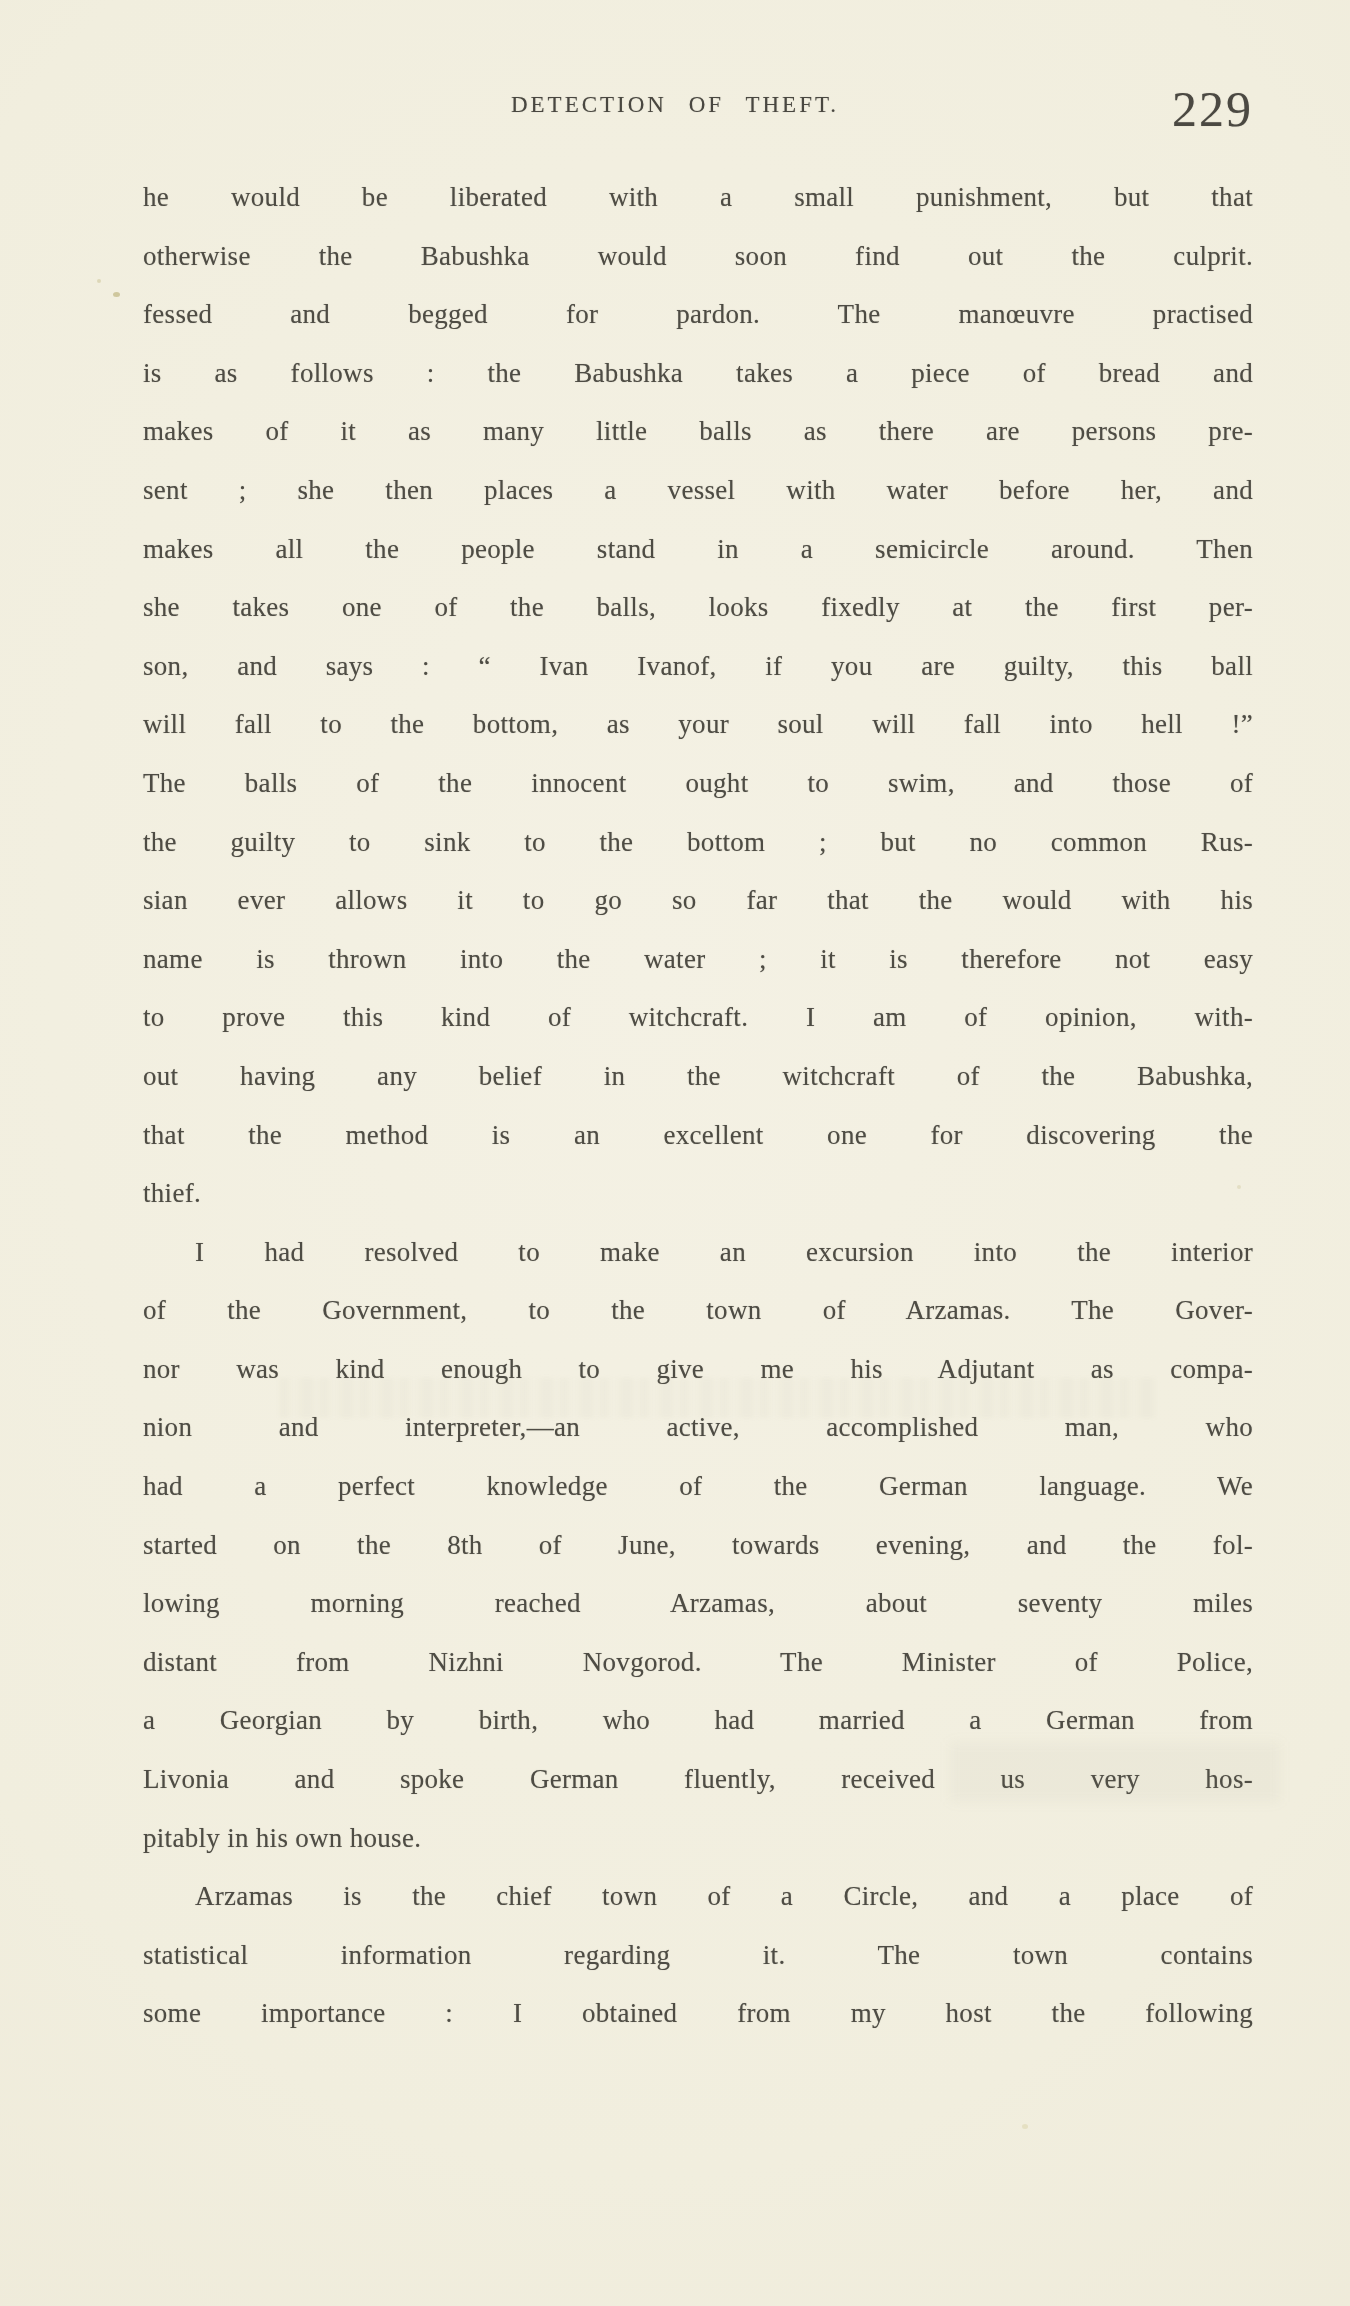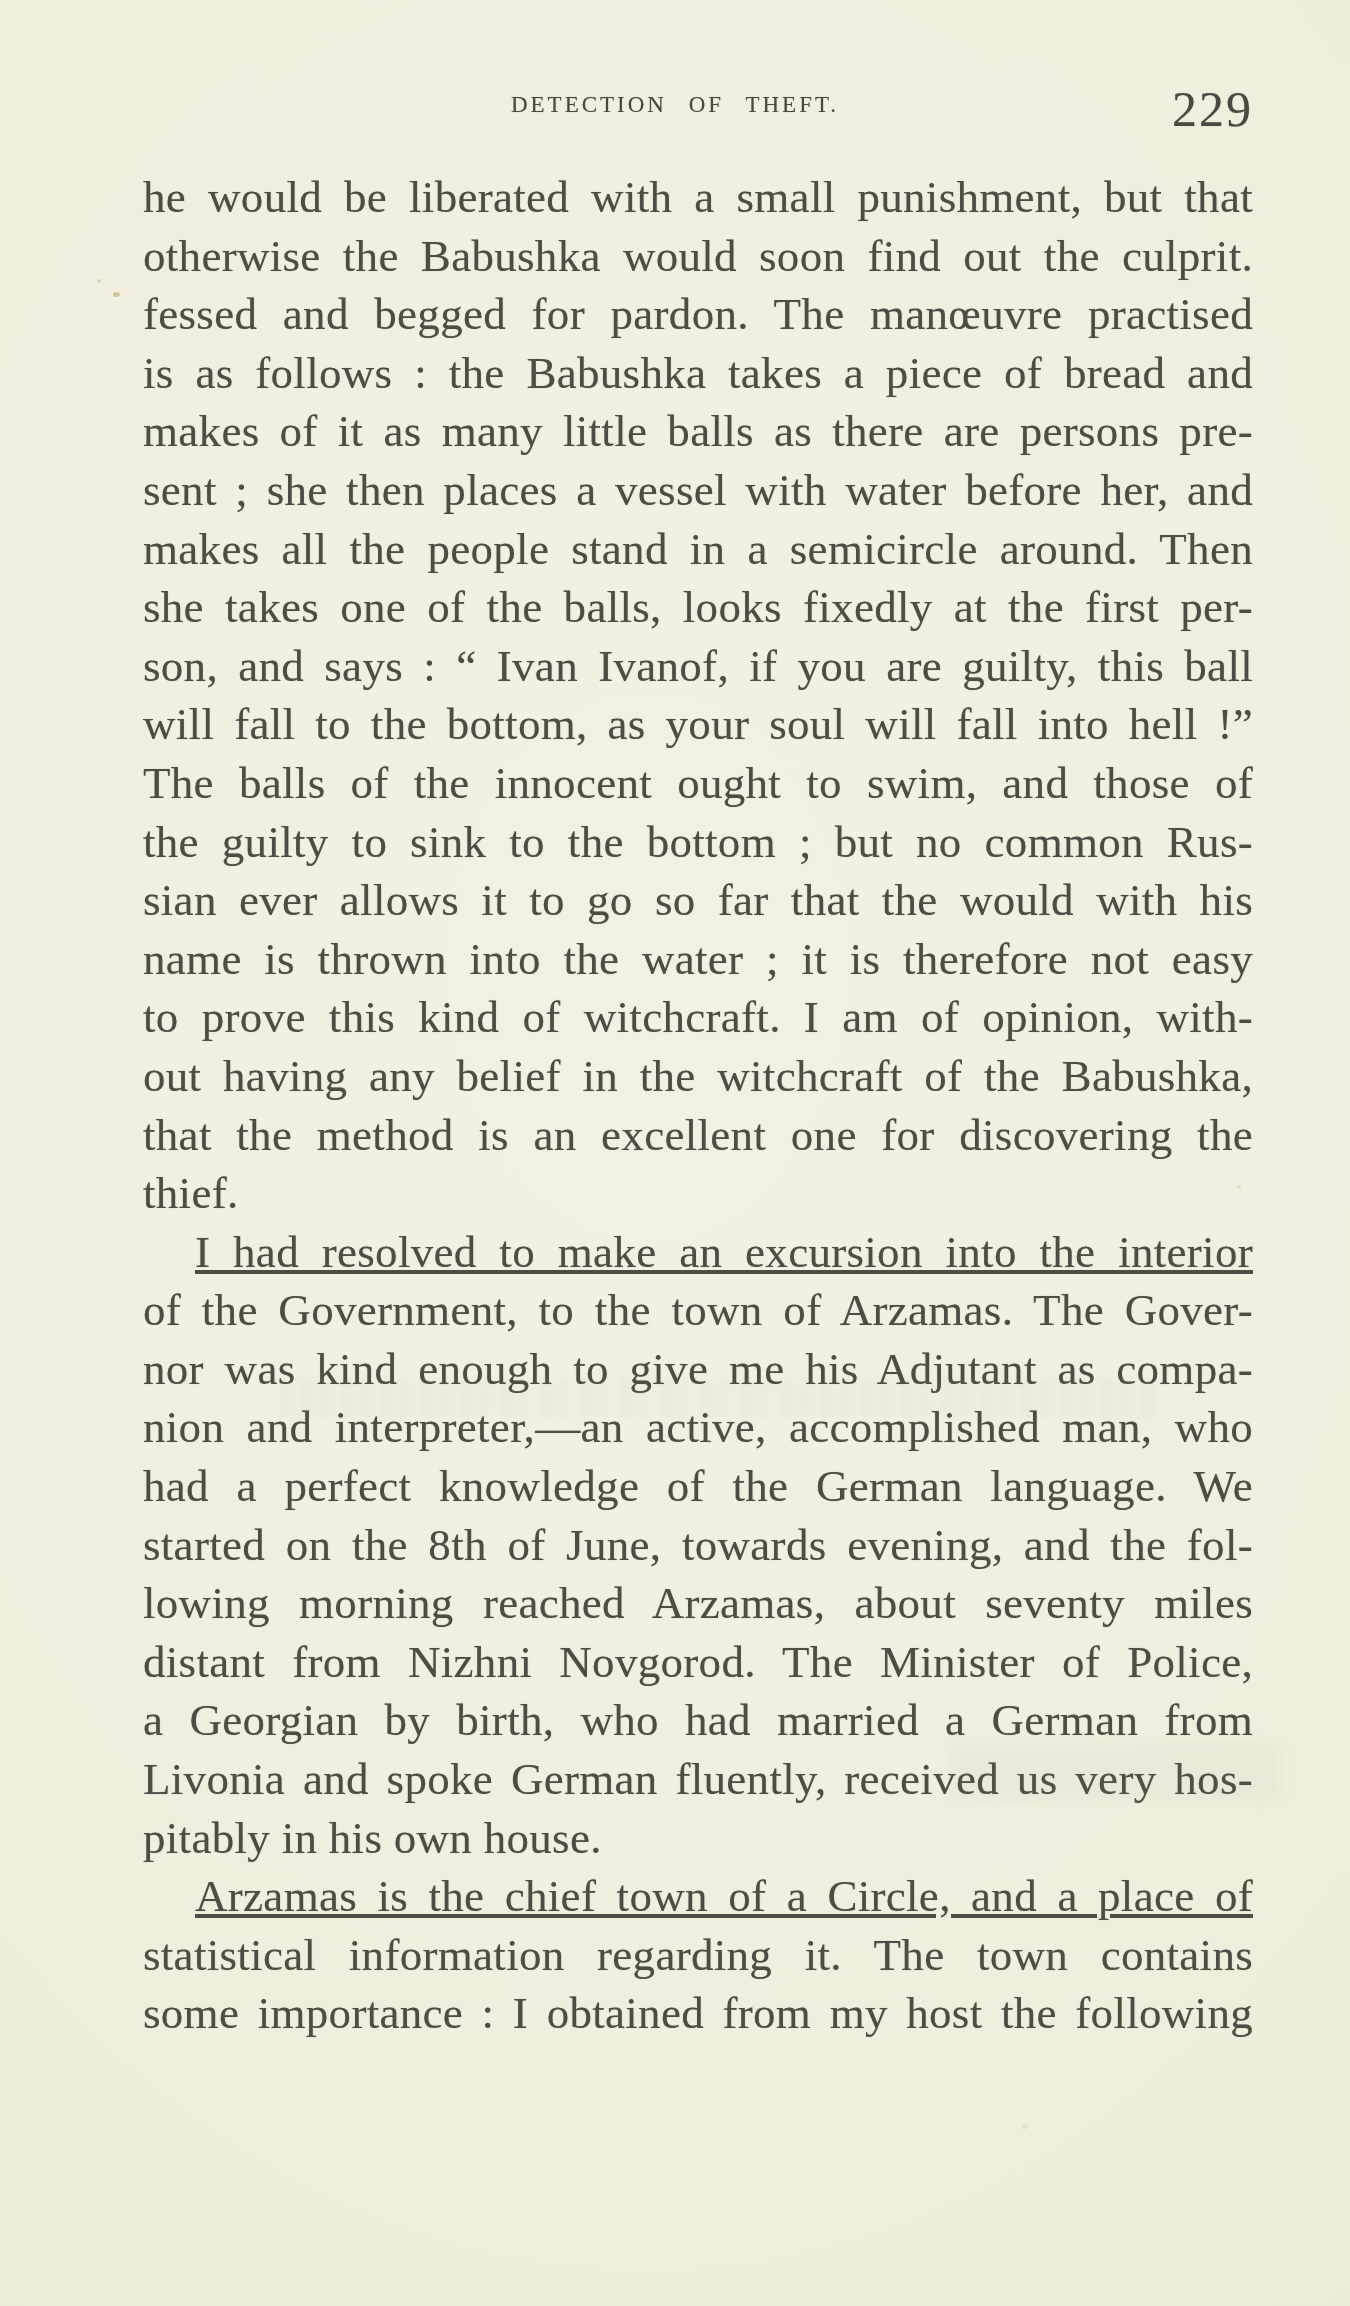--- a/index.html
+++ b/index.html
@@ -54,34 +54,33 @@
     top: 168px;
     left: 143px;
     width: 1110px;
   }
   .paragraph {
     margin: 0;
   }
   .line {
     height: 58.6px;
     line-height: 58.6px;
-    font-size: 45px;
+    font-size: 27px;
     letter-spacing: 0.3px;
     text-align: justify;
     text-align-last: justify;
     white-space: nowrap;
     color: #4e4c44;
     text-shadow: 0 0 1px rgba(78, 76, 68, 0.38);
   }
   .line.flush {
     text-align-last: left;
   }
   .line.indent {
     text-indent: 52px;
-    text-decoration: underline;
   }
 
   
   .speck {
     position: absolute;
     border-radius: 50%;
     pointer-events: none;
   }
   .speck.s1 { left: 113px; top: 292px; width: 7px; height: 5px; background: #c6bd8c; opacity: 0.8; }
   .speck.s2 { left: 97px;  top: 279px; width: 4px; height: 4px; background: #d4cda6; opacity: 0.7; }

